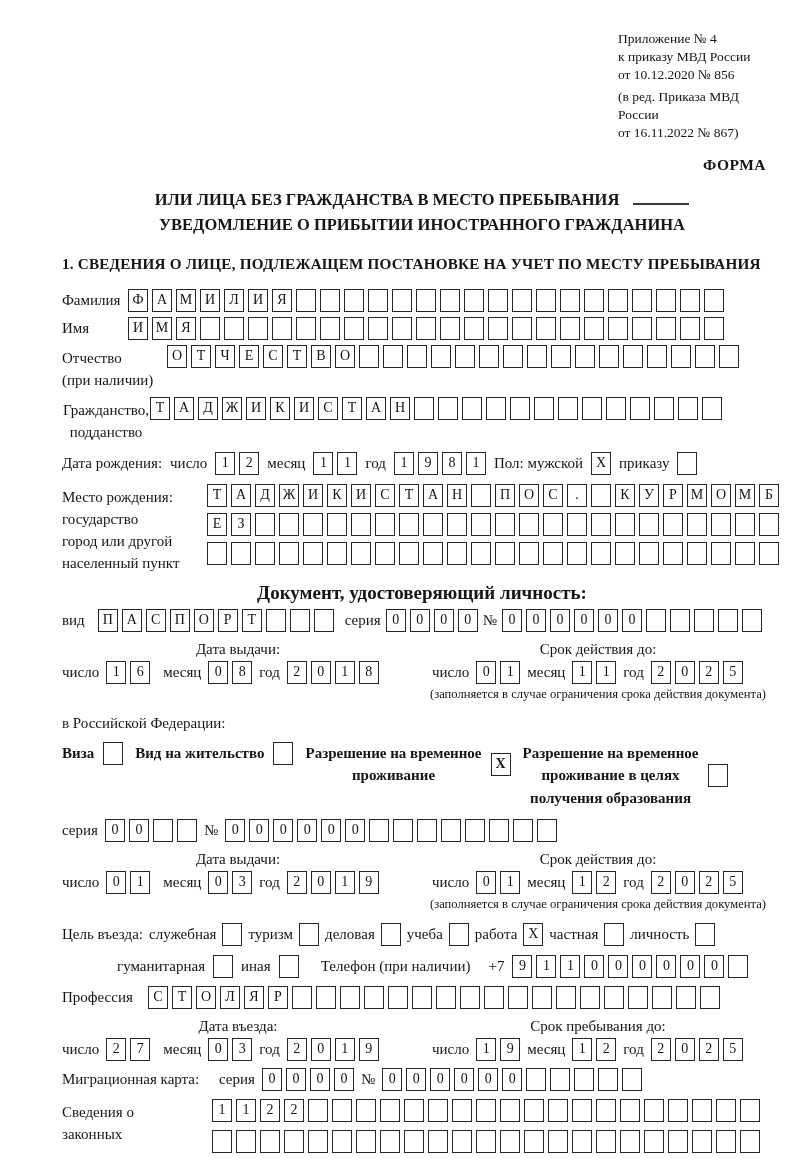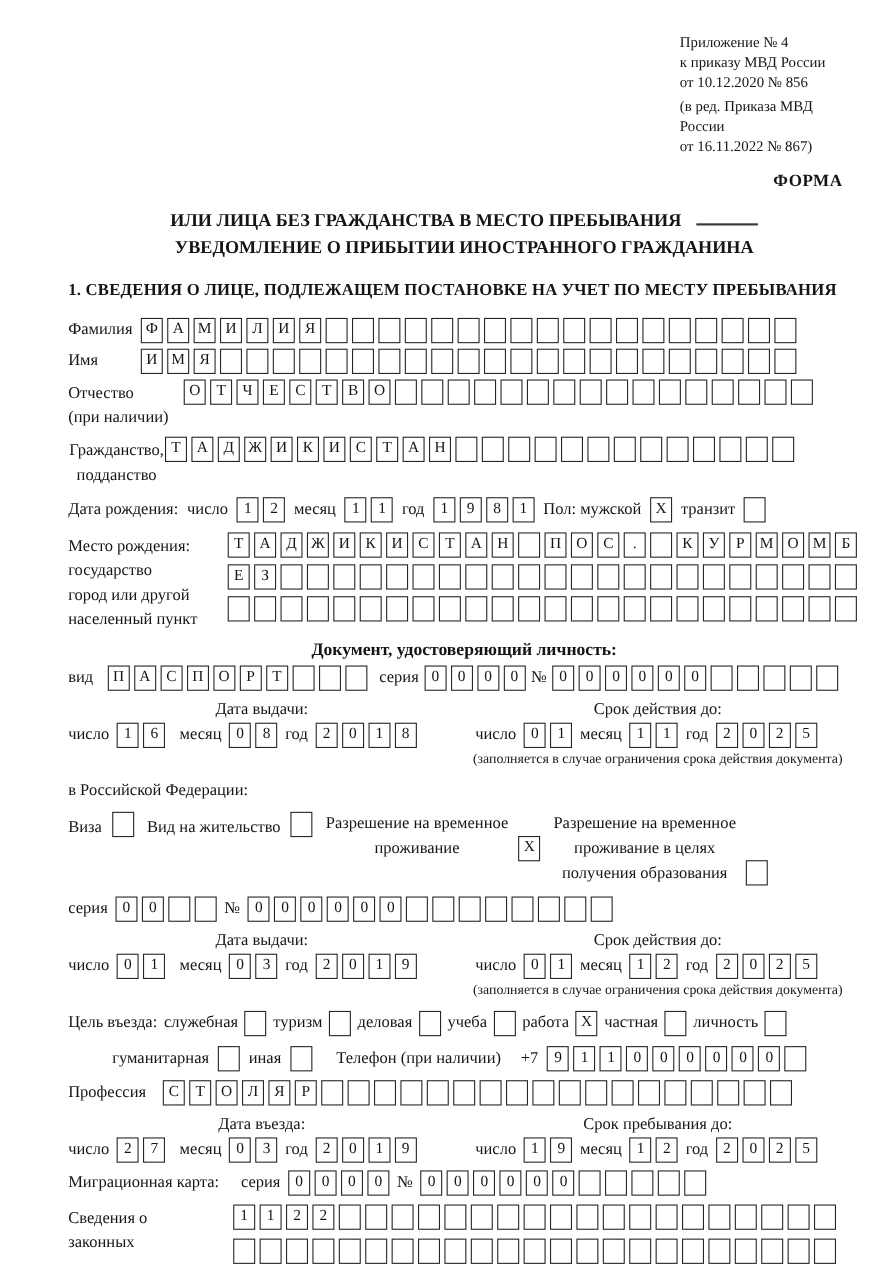--- a/index.html
+++ b/index.html
@@ -20,32 +20,32 @@
   .cell{box-sizing:border-box;flex:none;width:20px;height:23px;border:1.6px solid #262626;
         text-align:center;font-size:14px;line-height:20px;}
   
   .row{display:flex;align-items:flex-start;margin-top:5px;}
   .lbl{flex:none;padding-top:3px;}
   .w66{width:66px;} .w105{width:105px;} .w88{width:88px;text-align:center;} .w145{width:145px;} .w150{width:150px;} .w72{width:72px;}
   .lbl-lines{line-height:1.45;}
   .stack{display:flex;flex-direction:column;gap:6px;}
   .inline-row{display:flex;align-items:center;gap:8px;margin-top:9px;flex-wrap:nowrap;}
   .inline-row .t{flex:none;padding-bottom:1px;}
-  .doc-heading{margin-top:8px;text-align:center;font-weight:bold;font-size:16px;}
+  .doc-heading{margin-top:8px;text-align:center;font-weight:bold;font-size:19px;}
   .dates{display:flex;margin-top:9px;}
   .col-l{width:352px;flex:none;}
   .col-r{flex:1;}
   .date-heading{text-align:center;}
   .date-line{display:flex;align-items:center;gap:7px;margin-top:3px;}
   .date-note{margin-top:3px;font-size:12.6px;text-align:center;white-space:nowrap;}
   .intro{margin-top:10px;line-height:1.55;}
   .opts{display:flex;align-items:flex-start;margin-top:6px;gap:12px;}
-  .opt{display:flex;align-items:flex-end;gap:9px;}
+  .opt{display:flex;align-items:center;gap:9px;font-weight:bold;}
   .opt .c2{text-align:center;line-height:1.5;}
-  .indent66{margin-left:40px;}
+  .indent66{margin-left:55px;}
   .legal{display:flex;align-items:flex-start;margin-top:8px;}
 </style>
 </head>
 <body>
 
 <div class="page">
 
   <div class="appendix">
     <div>Приложение № 4</div>
     <div>к приказу МВД России</div>
@@ -209,21 +209,21 @@
     <span class="cells">
         <span class="cell">1</span>
         <span class="cell">9</span>
         <span class="cell">8</span>
         <span class="cell">1</span>
       </span>
     <span class="t">Пол: мужской</span>
     <span class="cells">
         <span class="cell">X</span>
       </span>
-    <span class="t">транзит</span>
+    <span class="t">приказу</span>
     <span class="cells">
         <span class="cell"></span>
       </span>
   </div>
 
   <div class="row" style="margin-top:9px;">
     <div class="lbl w145 lbl-lines">
       <div>Место рождения:</div>
       <div>государство</div>
       <div>город или другой</div>

